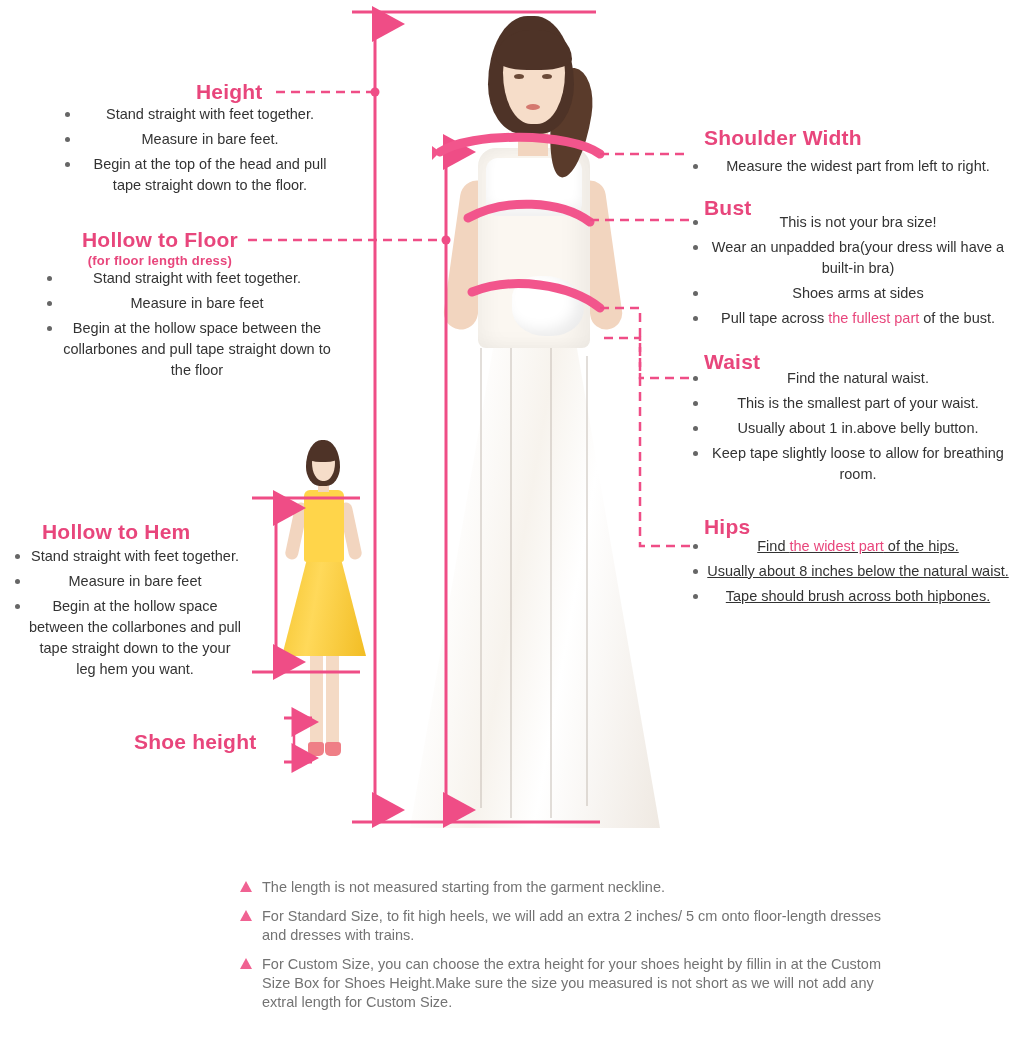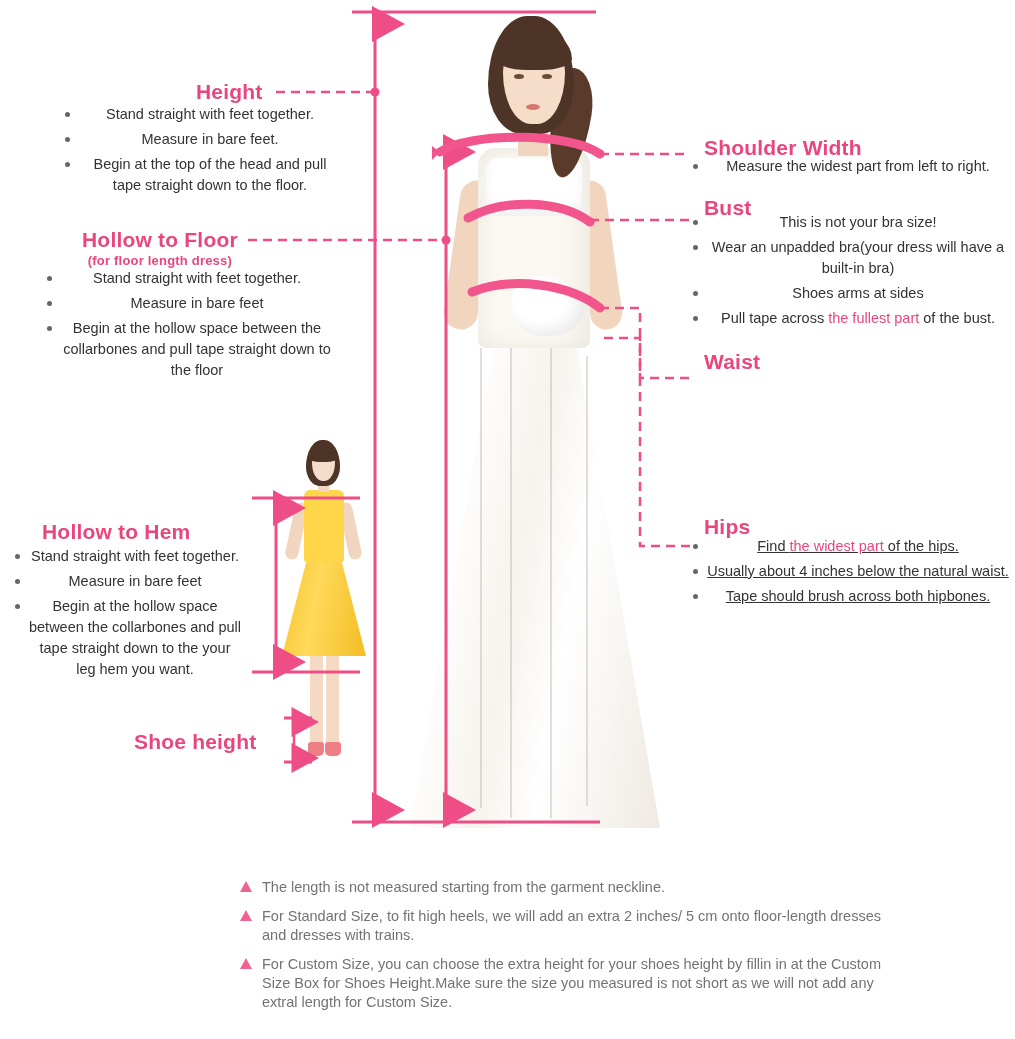--- a/index.html
+++ b/index.html
@@ -399,47 +399,53 @@
   <ul class="bullets abs" style="left:12px; top:546px; width:230px;">
     <li>Stand straight with feet together.</li>
     <li>Measure in bare feet</li>
     <li>Begin at the hollow space between the collarbones and pull tape straight down to the your leg hem  you want.</li>
   </ul>
 
   <div class="abs" style="left:134px; top:730px;">
     <div class="heading">Shoe height</div>
   </div>
 
-  <div class="abs" style="left:704px; top:136px;">
+  <div class="abs" style="left:704px; top:126px;">
     <div class="heading">Shoulder Width</div>
   </div>
   <ul class="bullets abs" style="left:690px; top:146px; width:320px;">
     <li style="margin-top:10px;">Measure the widest part from left to right.</li>
   </ul>
 
   <div class="abs" style="left:704px; top:196px;">
     <div class="heading">Bust</div>
   </div>
   <ul class="bullets abs" style="left:690px; top:212px; width:320px;">
     <li>This is not your bra size!</li>
     <li>Wear an unpadded bra(your dress will have a built-in bra)</li>
     <li>Shoes arms at sides</li>
     <li><span>Pull tape across </span><span class="hl">the fullest part</span><span> of the bust.</span></li>
   </ul>
 
   <div class="abs" style="left:704px; top:350px;">
     <div class="heading">Waist</div>
   </div>
+  <ul class="bullets abs" style="left:690px; top:368px; width:320px;">
+    <li>Find the natural waist.</li>
+    <li>This is the smallest part of your waist.</li>
+    <li>Usually about 1 in.above belly button.</li>
+    <li>Keep tape slightly loose to allow for breathing room.</li>
+  </ul>
 
   <div class="abs" style="left:704px; top:515px;text-align:center;">
     <div class="heading">Hips</div>
   </div>
   <ul class="bullets abs" style="left:690px; top:536px; width:320px;text-decoration:underline;">
     <li><span>Find </span><span class="hl">the widest part</span><span> of the hips.</span></li>
-    <li>Usually about 4 inches below the natural waist.</li>
+    <li>Usually about 8 inches below the natural waist.</li>
     <li>Tape should brush across both hipbones.</li>
   </ul>
 
   <div class="notes">
     <div class="note-row">
       <span class="note-tri"></span>
       <span>The length is not measured starting from the garment neckline.</span>
     </div>
     <div class="note-row">
       <span class="note-tri"></span>

